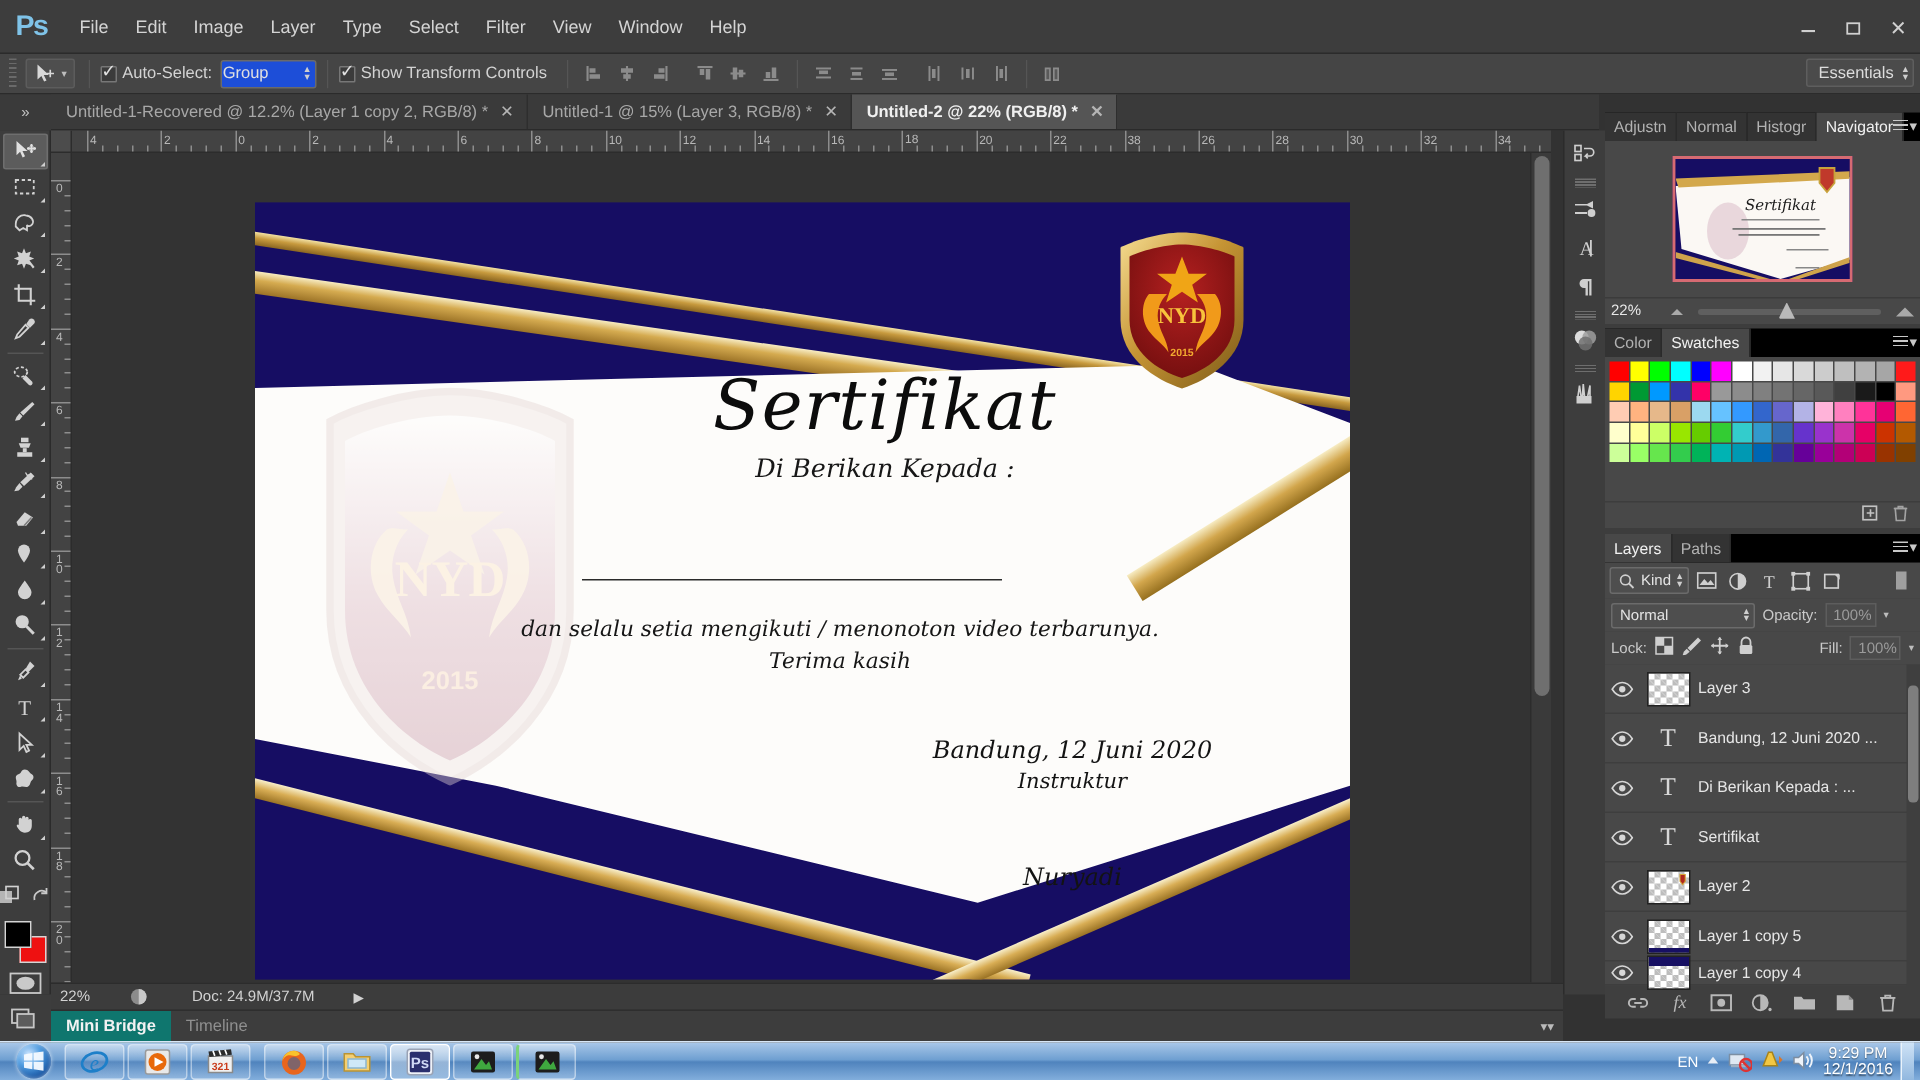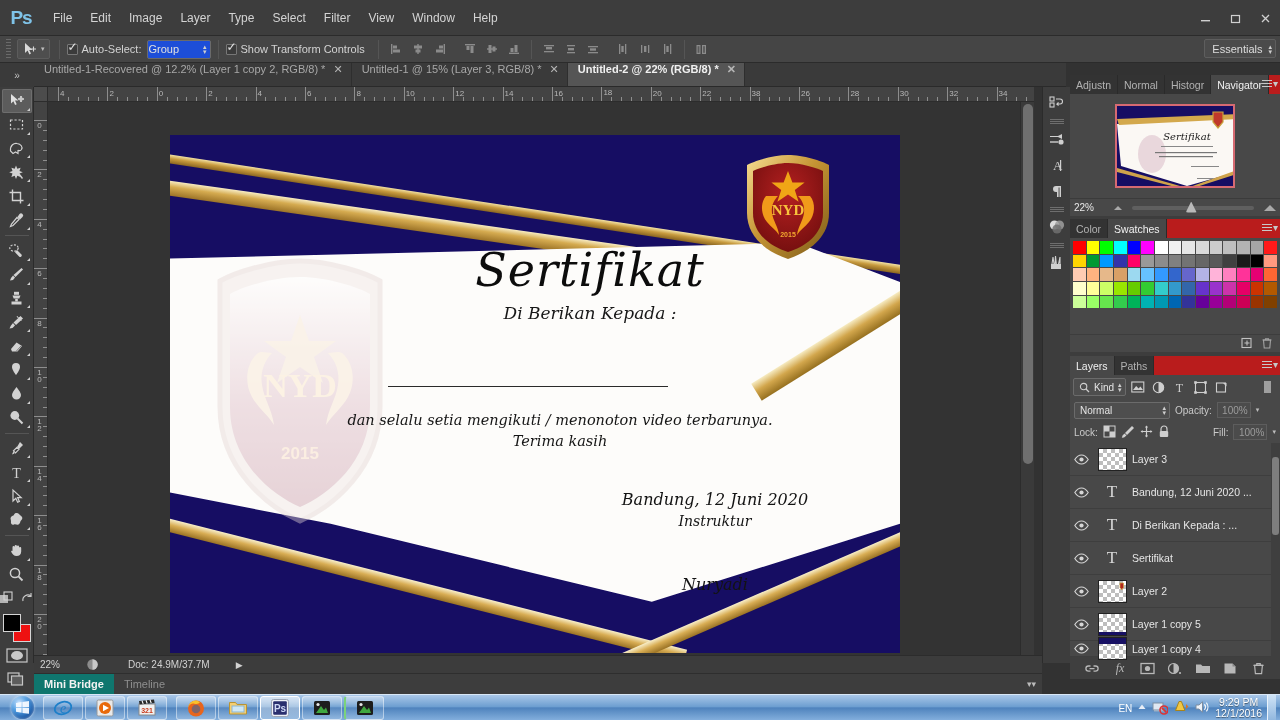--- a/index.html
+++ b/index.html
@@ -89,21 +89,21 @@
     height: 19px; padding: 0 3px 0 7px; color: #ddd; font-size: 11px;
   }
 
   
   .tabbar {
     position: absolute; top: 63px; left: 34px; width: 1032px; height: 24px;
     background: #3a3a3a; display: flex; align-items: flex-end;
     border-bottom: 1px solid #2a2a2a;
   }
   .doctab {
-    height: 23px; display: flex; align-items: flex-start; gap: 8px;
+    height: 23px; display: flex; align-items: center; gap: 8px;
     padding: 0 8px 0 10px; font-size: 11px; color: #a8a8a8;
     background: #3a3a3a; border-right: 1px solid #2e2e2e;
     cursor: default; white-space: nowrap;
   }
   .doctab.active { background: #555555; color: #f0f0f0; font-weight: bold; }
   .tabclose { font-size: 11px; color: #b5b5b5; }
   .panel-expander {
     position: absolute; left: 0; top: 63px; width: 34px; height: 24px;
     background: #3a3a3a; color: #c0c0c0; font-size: 10px;
     display: flex; align-items: center; justify-content: center;
@@ -267,21 +267,21 @@
   }
   .dock-grip { width: 14px; height: 6px;
     background: repeating-linear-gradient(to bottom,#6e6e6e 0 1px,transparent 1px 2px);
     margin: 3px 0 1px; }
 
   .right-panels {
     position: absolute; top: 75px; left: 1070px; width: 210px; height: 588px;
     background: #3d3d3d;
   }
   .pnl-tabs {
-    display: flex; align-items: flex-end; height: 19px; background: #b91c1c;
+    display: flex; align-items: flex-end; height: 19px; background: #000000;
     position: relative;
   }
   .pnl-tab {
     height: 19px; font-size: 10.5px; color: #b2b2b2;
     padding: 0 6px; display: flex; align-items: center;
     background: #333333; border-right: 1px solid #2a2a2a; white-space: nowrap;
     overflow: hidden;
   }
   .pnl-tab.active { background: #484848; color: #f1f1f1; }
   .pnl-menu {

